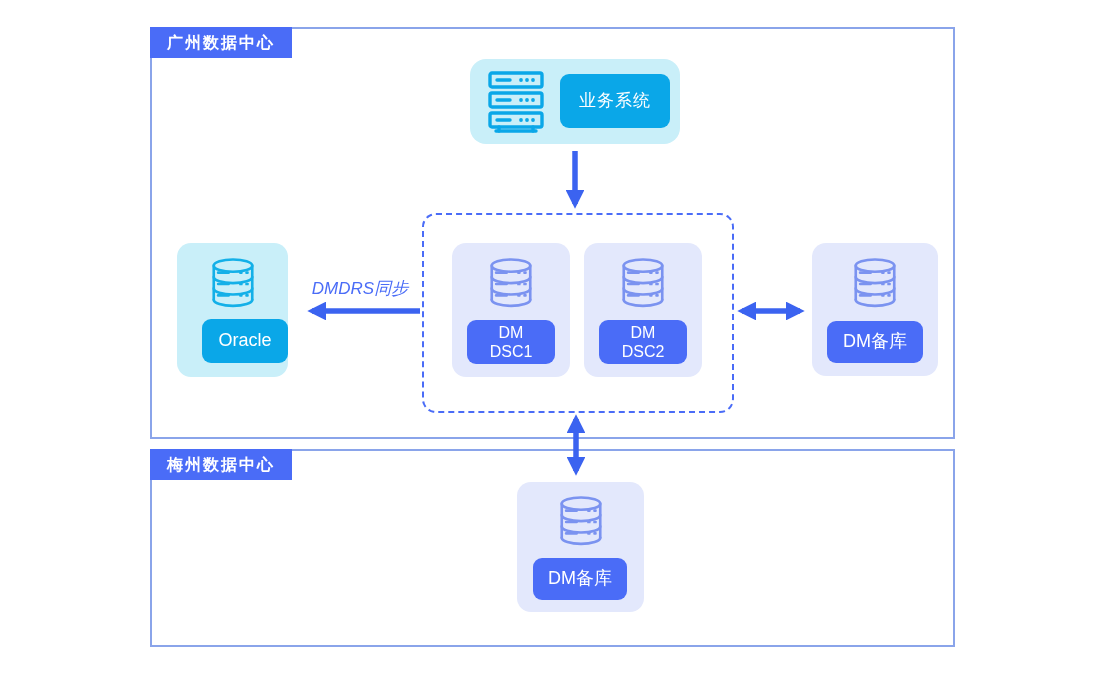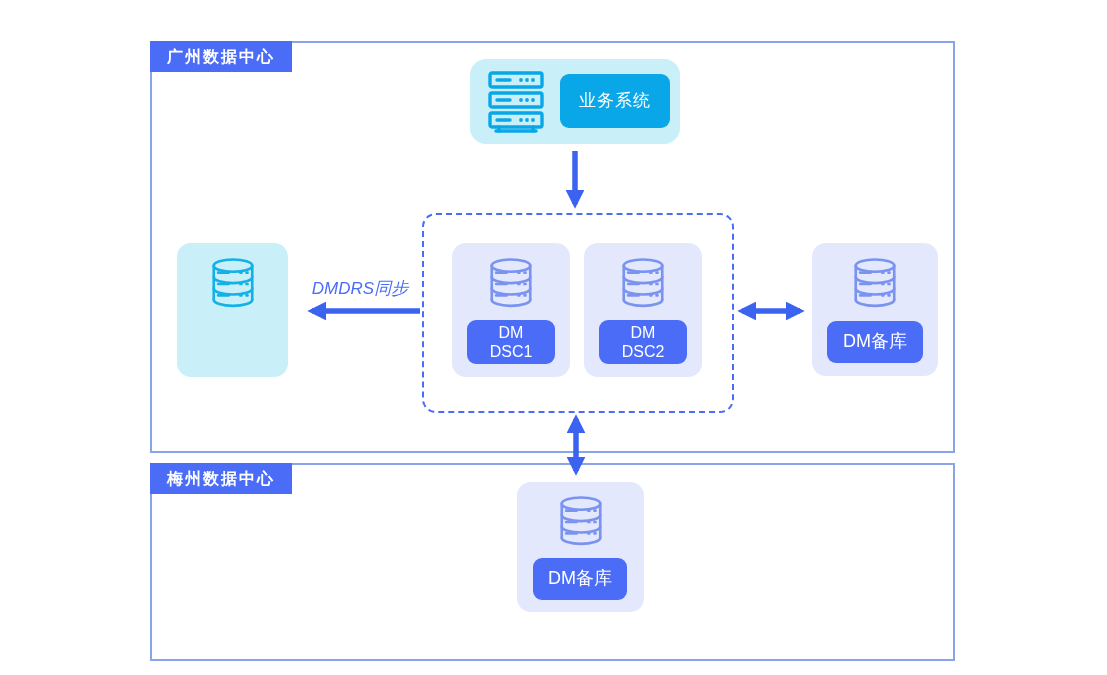--- a/index.html
+++ b/index.html
@@ -2,21 +2,21 @@
 <html><head>
 <meta charset="utf-8">
 <style>
   html,body{margin:0;padding:0;}
   body{
     width:1107px;height:675px;position:relative;background:#ffffff;
     font-family:"Liberation Sans","DejaVu Sans",sans-serif;
     overflow:hidden;
   }
   .region{
-    position:absolute;border:2px solid #8aa4ea;background:#ffffff;margin-top:14px;
+    position:absolute;border:2px solid #8aa4ea;background:#ffffff;
   }
   .region-label{
     position:absolute;left:-2px;top:-2px;height:31px;line-height:31px;
     padding:0 17px;background:#4a6cf7;color:#ffffff;
     font-size:16px;font-weight:bold;letter-spacing:2px;white-space:nowrap;
   }
   .node{
     position:absolute;border-radius:14px;display:flex;flex-direction:column;
     align-items:center;justify-content:flex-start;
   }
@@ -153,20 +153,21 @@
     <line x1="15" y1="44" x2="27" y2="44"></line>
     <g fill="#14b0e8" stroke="none">
       <rect x="39" y="16.5" width="4" height="3" rx="1"></rect>
         <rect x="46" y="16.5" width="4" height="3" rx="1"></rect>
       <rect x="39" y="29.5" width="4" height="3" rx="1"></rect>
         <rect x="46" y="29.5" width="4" height="3" rx="1"></rect>
       <rect x="39" y="42.5" width="4" height="3" rx="1"></rect>
         <rect x="46" y="42.5" width="4" height="3" rx="1"></rect>
     </g>
   </svg>
+  <div class="node-btn btn-cyan" style="position:absolute;left:13px;top:76px;width:86px;height:44px;font-size:18px;">Oracle</div>
 </div>
 
 <div class="node lav-bg" style="left:812px;top:243px;width:126px;height:133px;">
   <svg class="icon" style="margin-top:11px;" width="56" height="60" viewBox="0 0 64 62" fill="none" stroke="#7b93f0" stroke-width="3" stroke-linecap="round" stroke-linejoin="round">
     <ellipse cx="32" cy="10" rx="22" ry="7"></ellipse>
     <path d="M10 10 V49"></path>
       <path d="M54 10 V49"></path>
     <path d="M10 23 A22 7 0 0 0 54 23"></path>
     <path d="M10 36 A22 7 0 0 0 54 36"></path>
     <path d="M10 49 A22 7 0 0 0 54 49"></path>

